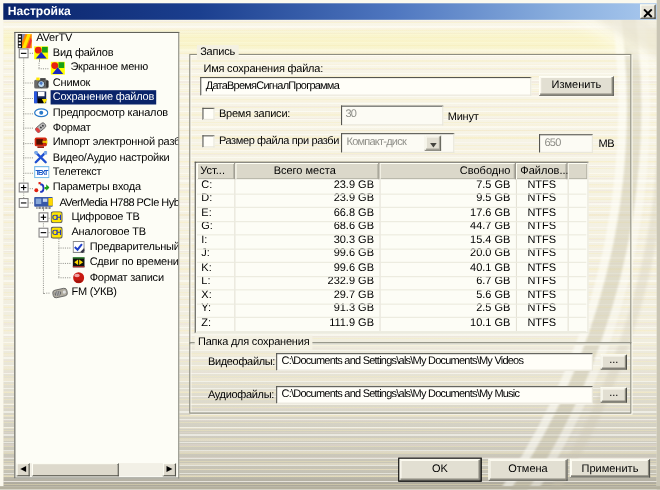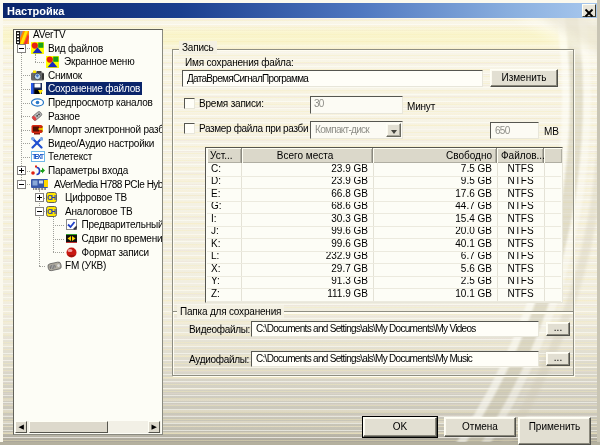--- a/index.html
+++ b/index.html
@@ -51,21 +51,21 @@
 .lab{position:absolute;font-size:10px;letter-spacing:-0.2px;color:#000;white-space:nowrap;line-height:13px;}
 .field{position:absolute;background:#fffef8;border:1px solid;border-color:#565650 #e8e6da #e8e6da #565650;box-sizing:border-box;font-size:10px;letter-spacing:-0.7px;color:#000;white-space:nowrap;overflow:hidden;}
 .dis{background:#fcfbf4;color:#8f8f89;}
 .btn{position:absolute;background:#e2dfd2;border:1px solid;border-color:#fffff6 #50504a #50504a #fffff6;box-shadow:inset -1px -1px 0 #8a887c, inset 1px 1px 0 #fcfaf0;box-sizing:border-box;font-size:10px;color:#000;text-align:center;}
 .btn.def{outline:1px solid #000;}
 .cb{position:absolute;width:11px;height:11px;background:#fffef8;border:1px solid;border-color:#565650 #e8e6da #e8e6da #565650;box-sizing:border-box;}
 
 .carrow{position:absolute;background:#e2dfd2;border:1px solid;border-color:#fffff6 #6a6a60 #6a6a60 #fffff6;box-shadow:inset -1px -1px 0 #a8a69a, inset 1px 1px 0 #fbf9ef;box-sizing:border-box;}
 .carrow:before{content:"";position:absolute;left:4px;top:6px;border:3.5px solid transparent;border-top:4px solid #44443e;}
 
-.tbl{left:177px;top:147px;width:358px;height:156px;background:#fdfdf6;border:1px solid;border-color:#565650 #e8e6da #e8e6da #565650;box-sizing:border-box;margin-left:28px;}
+.tbl{left:177px;top:147px;width:358px;height:156px;background:#fdfdf6;border:1px solid;border-color:#565650 #e8e6da #e8e6da #565650;box-sizing:border-box;}
 .th{position:absolute;top:0;height:15px;background:#dbd8ca;border-right:1px solid #8a887e;box-shadow:inset 1px 1px 0 #fffff4, inset -1px -1px 0 #b0aea2;box-sizing:border-box;font-size:10px;line-height:15px;color:#000;}
 .tc{position:absolute;font-size:10px;line-height:12.5px;color:#000;white-space:nowrap;}
 .gridv{position:absolute;width:1px;background:#e4e2d6;top:15px;bottom:1px;}
 .gridh{position:absolute;left:1px;right:1px;height:1px;background:#eceade;}
 </style></head>
 <body>
 <div class="win">
  <div class="abs texture"></div>
  <div class="abs swoosh1"></div>
  <div class="abs swoosh2"></div>
@@ -156,21 +156,21 @@
       </svg>
   <div class="trow" style="left:34px;top:66.0px;">Предпросмотр каналов</div>
   <svg class="abs" style="left:17px;top:80.1px" width="12" height="12" viewBox="0 0 12 12">
         <g transform="rotate(-40 6 6)">
           <rect x="1" y="3.5" width="10" height="5" rx="2" fill="#b8b8b8" stroke="#555" stroke-width="0.7"></rect>
           <rect x="1" y="3.5" width="3" height="5" rx="1.5" fill="#e04040"></rect>
           <circle cx="6.2" cy="6" r="0.8" fill="#333"></circle>
           <circle cx="8.6" cy="6" r="0.8" fill="#333"></circle>
         </g>
       </svg>
-  <div class="trow" style="left:34px;top:79.6px;">Разное</div>
+  <div class="trow" style="left:34px;top:79.6px;">Формат</div>
   <svg class="abs" style="left:17px;top:94.2px" width="12" height="11" viewBox="0 0 12 11">
         <rect x="0.5" y="1" width="11" height="8" rx="1.5" fill="#d82810"></rect>
         <rect x="2" y="2.5" width="6" height="5" fill="#501000"></rect>
         <rect x="3" y="9" width="6" height="1.5" fill="#901808"></rect>
         <polygon points="7.5,4 11,4 11,2 13,5 11,8 11,6 7.5,6" fill="#ffda00" stroke="#803000" stroke-width="0.4"></polygon>
       </svg>
   <div class="trow" style="left:34px;top:93.2px;">Импорт электронной разби</div>
   <svg class="abs" style="left:17px;top:107.3px" width="12" height="12" viewBox="0 0 12 12">
         <g stroke="#2050d0" stroke-width="2.2" stroke-linecap="round">
           <line x1="1.5" y1="1.5" x2="10.5" y2="10.5"></line>
@@ -261,21 +261,21 @@
  <div class="lab" style="left:179px;top:41px;background:#f4f1e3;padding:0 3px;">Запись</div>
  <div class="lab" style="left:185px;top:56px;">Имя сохранения файла:</div>
  <div class="field" style="left:182px;top:70px;width:301px;height:17px;line-height:15px;padding-left:4px;">ДатаВремяСигналПрограмма</div>
  <div class="btn" style="left:490px;top:69px;width:68px;height:18px;line-height:16px;">Изменить</div>
  <div class="cb" style="left:184px;top:98px;"></div>
  <div class="lab" style="left:199px;top:97px;">Время записи:</div>
  <div class="field dis" style="left:310px;top:96px;width:93px;height:18px;line-height:14px;padding-left:3px;">30</div>
  <div class="lab" style="left:407px;top:100px;">Минут</div>
  <div class="cb" style="left:184px;top:123px;"></div>
  <div class="lab" style="left:199px;top:122px;letter-spacing:-0.35px;">Размер файла при разби</div>
- <div class="field dis" style="left:310px;top:121px;width:93px;height:18px;line-height:16px;padding-left:4px;">Компакт-диск</div>
+ <div class="field dis" style="left:310px;top:121px;width:103px;height:18px;line-height:16px;padding-left:4px;">Компакт-диск</div>
  <div class="carrow" style="left:386px;top:123px;width:15px;height:14px;"></div>
  <div class="field dis" style="left:490px;top:122px;width:49px;height:17px;line-height:15px;padding-left:4px;">650</div>
  <div class="lab" style="left:544px;top:125px;">MB</div>
 
  <div class="abs tbl">
   <div class="th" style="left:1px;width:35px;padding-left:3px;">Уст...</div>
   <div class="th" style="left:36px;width:131px;text-align:center;padding-right:4px;">Всего места</div>
   <div class="th" style="left:167px;width:124px;text-align:right;padding-right:4px;padding-left:19px;">Свободно</div>
   <div class="th" style="left:291px;width:47px;padding-left:4px;">Файлов...</div>
   <div class="th" style="left:338px;width:18px;border-right:none;"></div>
@@ -344,14 +344,14 @@
  <div class="lab" style="left:177px;top:305px;background:#f4f1e3;padding:0 3px;">Папка для сохранения</div>
  <div class="lab" style="left:189px;top:323px;letter-spacing:-0.3px;">Видеофайлы:</div>
  <div class="field" style="left:251px;top:321px;width:288px;height:16px;line-height:14px;padding-left:4px;">C:\Documents and Settings\als\My Documents\My Videos</div>
  <div class="btn" style="left:546px;top:322px;width:24px;height:14px;line-height:10px;">...</div>
  <div class="lab" style="left:189px;top:353px;letter-spacing:-0.3px;">Аудиофайлы:</div>
  <div class="field" style="left:251px;top:351px;width:288px;height:16px;line-height:14px;padding-left:4px;">C:\Documents and Settings\als\My Documents\My Music</div>
  <div class="btn" style="left:546px;top:352px;width:24px;height:14px;line-height:10px;">...</div>
 
  <div class="btn def" style="left:363px;top:417px;width:74px;height:20px;line-height:18px;">OK</div>
  <div class="btn" style="left:444px;top:417px;width:72px;height:20px;line-height:18px;">Отмена</div>
- <div class="btn" style="left:518px;top:417px;width:73px;height:28px;line-height:18px;">Применить</div>
+ <div class="btn" style="left:518px;top:417px;width:73px;height:17px;line-height:18px;">Применить</div>
 </div>
 
 </body></html>

